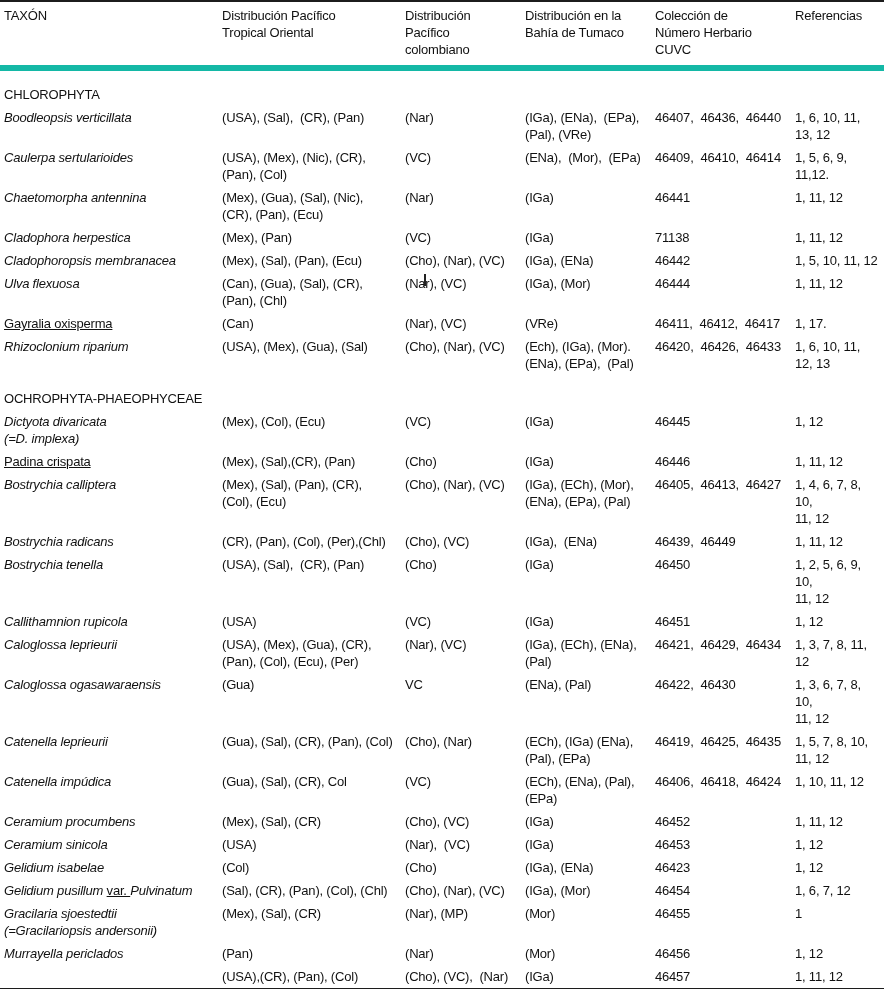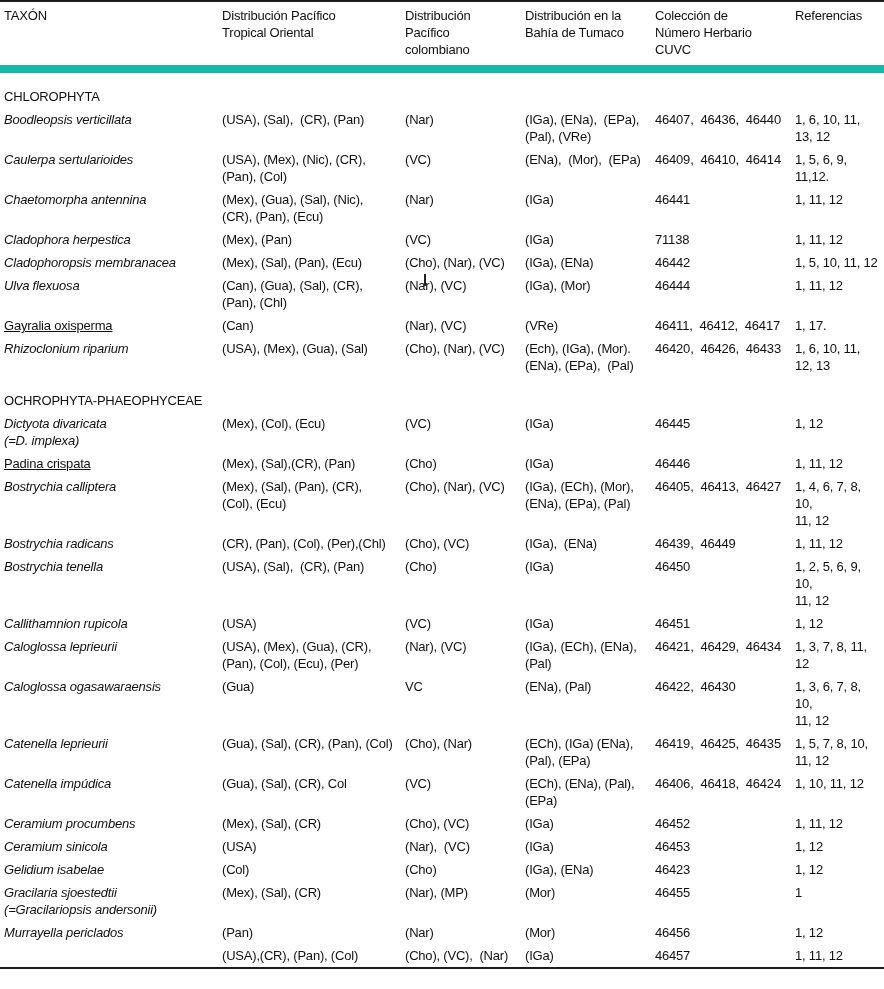--- a/index.html
+++ b/index.html
@@ -9,21 +9,21 @@
   }
   table {
     border-collapse:collapse; table-layout:fixed; width:884px;
     border-top:2px solid #1c1c1c; border-bottom:2px solid #1c1c1c;
   }
   th, td {
     font-size:13px; line-height:17px; letter-spacing:-0.2px;
     white-space:pre-wrap; vertical-align:top; text-align:left;
     padding:3px 6px 3px 4px; font-weight:normal; word-wrap:break-word;
   }
-  thead th { border-bottom:8px solid #14b8a6; padding-top:5px; padding-bottom:7px; }
+  thead th { border-bottom:6px solid #14b8a6; padding-top:5px; padding-bottom:7px; }
   td.section-cell { padding-top:15px; text-transform:none; }
   td.section-cell.first { }
   .it { font-style:italic; }
   .up { font-style:normal;text-decoration:underline; }
   .cursor { position:absolute; left:424px; top:274px; width:2px; height:12px; background:#222; }
 </style>
 </head>
 <body>
 
 <table>
@@ -238,20 +238,28 @@
       </tr>
       <tr>
         <td><span class="it">Gelidium isabelae</span></td>
         <td>(Col)</td>
         <td>(Cho)</td>
         <td>(IGa), (ENa)</td>
         <td>46423</td>
         <td>1, 12</td>
       </tr>
       <tr>
+        <td><span class="it">Gelidium pusillum </span><span class="up">var. </span><span class="it">Pulvinatum</span></td>
+        <td>(Sal), (CR), (Pan), (Col), (Chl)</td>
+        <td>(Cho), (Nar), (VC)</td>
+        <td>(IGa), (Mor)</td>
+        <td>46454</td>
+        <td>1, 6, 7, 12</td>
+      </tr>
+      <tr>
         <td><span class="it">Gracilaria sjoestedtii
 (=Gracilariopsis andersonii)</span></td>
         <td>(Mex), (Sal), (CR)</td>
         <td>(Nar), (MP)</td>
         <td>(Mor)</td>
         <td>46455</td>
         <td>1</td>
       </tr>
       <tr>
         <td><span class="it">Murrayella periclados</span></td>

